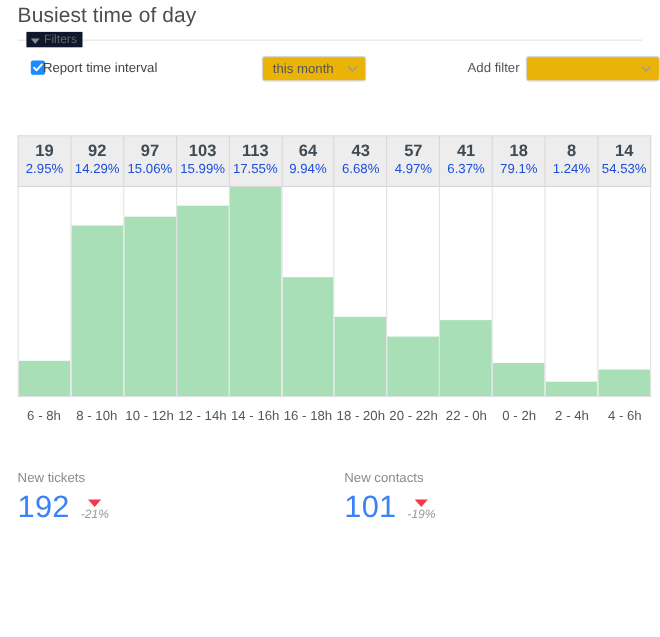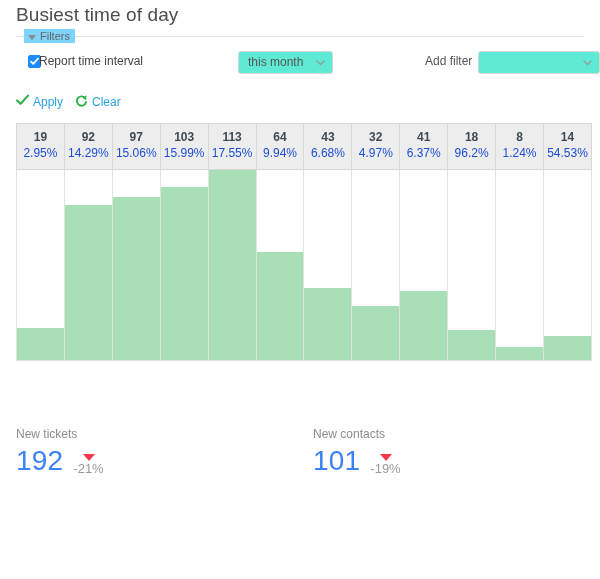--- a/index.html
+++ b/index.html
@@ -40,21 +40,21 @@
     left: 16px;
     top: 36px;
     width: 568px;
     height: 52px;
     border-top: 1px solid #e2e2e2;
   }
   .filters-legend {
     position: absolute;
     left: 8px;
     top: -8px;
-    background: #7dd3fc;
+    background: #0f172a;
     padding: 0 5px 0 4px;
     font-size: 11px;
     color: #666;
     line-height: 14px;
     white-space: nowrap;
     display: flex;
     align-items: center;
     gap: 4px;
   }
   .legend-caret {
@@ -95,21 +95,21 @@
     font-size: 12px;
     color: #444;
     line-height: 17px;
     white-space: nowrap;
   }
 
   .select-box {
     position: absolute;
     border: 1px solid #d6d6d6;
     border-radius: 3px;
-    background: #5eead4;
+    background: #eab308;
     height: 23px;
     cursor: pointer;
   }
   .select-interval { left: 222px; top: 0; width: 95px; }
   .select-addfilter { left: 462px; top: 0; width: 122px; }
 
   .select-text {
     position: absolute;
     left: 9px;
     top: 0;
@@ -175,21 +175,21 @@
   .chart-table th {
     background: #ededed;
     border: 1px solid #d8d8d8;
     padding: 4px 0 5px 0;
     text-align: center;
     vertical-align: middle;
     height: 46px;
   }
   .th-count {
     display: block;
-    font-size: 12px;
+    font-size: 15px;
     font-weight: bold;
     color: #3f4a52;
     line-height: 15px;
   }
   .th-pct {
     display: block;
     font-size: 12px;
     font-weight: normal;
     color: #1d4ed8;
     line-height: 17px;
@@ -256,25 +256,26 @@
     text-align: center;
   }
   .kpi-arrow-down {
     width: 0; height: 0;
     margin: 0 auto;
     border-left: 6px solid transparent;
     border-right: 6px solid transparent;
     border-top: 7px solid #f4384a;
   }
   .kpi-pct {
-    font-size: 13px;
+    font-size: 11px;
     color: #9a9a9a;
     line-height: 13px;
     margin-top: 1px;
     white-space: nowrap;
+    font-style: italic;
   }
 
   .kpi-tickets   { left: 16px;  top: 426px; }
   .kpi-contacts  { left: 313px; top: 426px; }
   .kpi-total     { left: 16px;  top: 523px; }
 
   .kpi-divider {
     position: absolute;
     left: 16px;
     top: 502px;
@@ -319,39 +320,20 @@
         <span class="select-text"></span>
         <span class="select-caret">
           <svg width="9" height="6" viewBox="0 0 9 6" aria-hidden="true">
             <path d="M1 1 L4.5 4.6 L8 1" fill="none" stroke="#9a9a9a" stroke-width="1.3" stroke-linecap="round" stroke-linejoin="round"></path>
           </svg>
         </span>
       </div>
     </div>
   </div>
 
-  <div class="actions">
-    <div class="action-link">
-      <span class="glyph">
-        <svg width="13" height="12" viewBox="0 0 13 12" aria-hidden="true">
-          <path d="M1 6.4 L4.6 9.8 L12 1.6" fill="none" stroke="#2fb24c" stroke-width="2.1" stroke-linecap="round" stroke-linejoin="round"></path>
-        </svg>
-      </span>
-      <span>Apply</span>
-    </div>
-    <div class="action-link">
-      <span class="glyph">
-        <svg width="13" height="13" viewBox="0 0 14 14" aria-hidden="true">
-          <path d="M11.4 5.2 A5 5 0 1 0 11.9 8.6" fill="none" stroke="#2fb24c" stroke-width="2" stroke-linecap="round"></path>
-          <path d="M12.6 1.4 L11.6 5.6 L7.6 4.4 Z" fill="#2fb24c"></path>
-        </svg>
-      </span>
-      <span>Clear</span>
-    </div>
-  </div>
 
   <div class="chart">
     <table class="chart-table">
       <thead>
         <tr id="chart-head-row">
             <th>
               <span class="th-count">19</span>
               <span class="th-pct">2.95%</span>
             </th>
             <th>
@@ -372,30 +354,30 @@
             </th>
             <th>
               <span class="th-count">64</span>
               <span class="th-pct">9.94%</span>
             </th>
             <th>
               <span class="th-count">43</span>
               <span class="th-pct">6.68%</span>
             </th>
             <th>
-              <span class="th-count">32</span>
+              <span class="th-count">57</span>
               <span class="th-pct">4.97%</span>
             </th>
             <th>
               <span class="th-count">41</span>
               <span class="th-pct">6.37%</span>
             </th>
             <th>
               <span class="th-count">18</span>
-              <span class="th-pct">96.2%</span>
+              <span class="th-pct">79.1%</span>
             </th>
             <th>
               <span class="th-count">8</span>
               <span class="th-pct">1.24%</span>
             </th>
             <th>
               <span class="th-count">14</span>
               <span class="th-pct">54.53%</span>
             </th>
           </tr>
@@ -436,20 +418,34 @@
               <div class="bar" style="height: 13px; background: rgb(169, 223, 183);"></div>
             </td>
             <td class="barcell">
               <div class="bar" style="height: 24px; background: rgb(169, 223, 183);"></div>
             </td>
           </tr>
       </tbody>
     </table>
   </div>
 
+  <div class="xaxis" id="chart-x-axis">
+      <div class="xtick">6 - 8h</div>
+      <div class="xtick">8 - 10h</div>
+      <div class="xtick">10 - 12h</div>
+      <div class="xtick">12 - 14h</div>
+      <div class="xtick">14 - 16h</div>
+      <div class="xtick">16 - 18h</div>
+      <div class="xtick">18 - 20h</div>
+      <div class="xtick">20 - 22h</div>
+      <div class="xtick">22 - 0h</div>
+      <div class="xtick">0 - 2h</div>
+      <div class="xtick">2 - 4h</div>
+      <div class="xtick">4 - 6h</div>
+    </div>
 
   <div class="kpi kpi-tickets">
     <div class="kpi-label">New tickets</div>
     <div class="kpi-row">
       <div class="kpi-value">192</div>
       <div class="kpi-delta">
         <div class="kpi-arrow-down"></div>
         <div class="kpi-pct">-21%</div>
       </div>
     </div>

